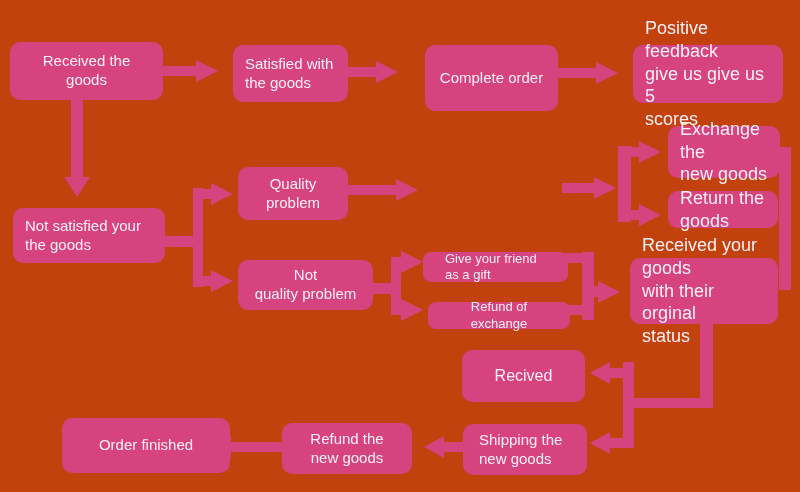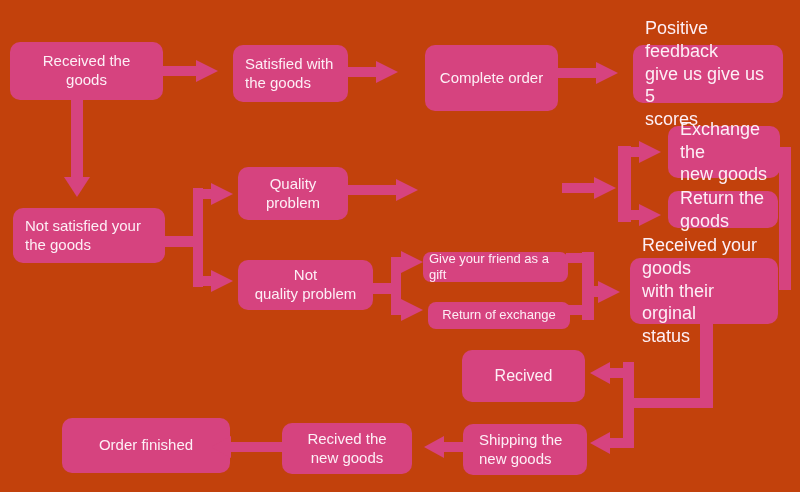--- a/index.html
+++ b/index.html
@@ -9,21 +9,21 @@
     font-family:"Liberation Sans", sans-serif; overflow:hidden;
   }
   .node {
     position:absolute; background:var(--accent); color:var(--text);
     border-radius:10px; display:flex; align-items:center;
     white-space:pre-line; font-size:15px; line-height:1.26;
     box-sizing:border-box; padding:4px 12px;
   }
   .node.c { justify-content:center; text-align:center; }
   .node.l { justify-content:flex-start; text-align:left; }
-  .node.small { border-radius:8px; font-size:13px; padding:2px 6px; }
+  .node.small { border-radius:8px; font-size:13px; padding:2px 22px; }
   .node.f14 { font-size:18px; }
   .sh { position:absolute; background:var(--accent); }
   .head-r { position:absolute; width:0; height:0;
     border-top:11px solid transparent; border-bottom:11px solid transparent;
     border-left:22px solid var(--accent); }
   .head-l { position:absolute; width:0; height:0;
     border-top:11px solid transparent; border-bottom:11px solid transparent;
     border-right:20px solid var(--accent); }
   .head-d { position:absolute; width:0; height:0;
     border-left:13px solid transparent; border-right:13px solid transparent;
@@ -45,29 +45,29 @@
   <div class="node l" style="left:13px;top:208px;width:152px;height:55px">Not satisfied your
 the goods</div>
   <div class="node c" style="left:238px;top:167px;width:110px;height:53px">Quality problem</div>
   <div class="node l f14" style="left:668px;top:126px;width:112px;height:52px">Exchange the
 new goods</div>
   <div class="node l f14" style="left:668px;top:191px;width:110px;height:37px">Return the
 goods</div>
   <div class="node c" style="left:238px;top:260px;width:135px;height:50px">Not
 quality problem</div>
   <div class="node l small" style="left:423px;top:252px;width:145px;height:30px">Give your friend as a gift</div>
-  <div class="node c small" style="left:428px;top:302px;width:142px;height:27px">Return of exchange</div>
+  <div class="node c small" style="left:428px;top:302px;width:142px;height:27px">Refund of exchange</div>
   <div class="node l f14" style="left:630px;top:258px;width:148px;height:66px">Received your goods
 with their orginal
 status</div>
 
   <div class="node c" style="left:462px;top:350px;width:123px;height:52px;font-size:16px">Recived</div>
   <div class="node l" style="left:463px;top:424px;width:124px;height:51px;padding-left:16px">Shipping the
 new goods</div>
-  <div class="node c" style="left:282px;top:423px;width:130px;height:51px">Recived the
+  <div class="node c" style="left:282px;top:423px;width:130px;height:51px">Refund the
 new goods</div>
   <div class="node c" style="left:62px;top:418px;width:168px;height:55px">Order finished</div>
 
   <div>
     <div class="sh" style="left:163px;top:66px;width:33px;height:10px"></div>
     <div class="head-r" style="left:196px;top:60px"></div>
   </div>
 
   <div>
     <div class="sh" style="left:348px;top:67px;width:28px;height:10px"></div>

